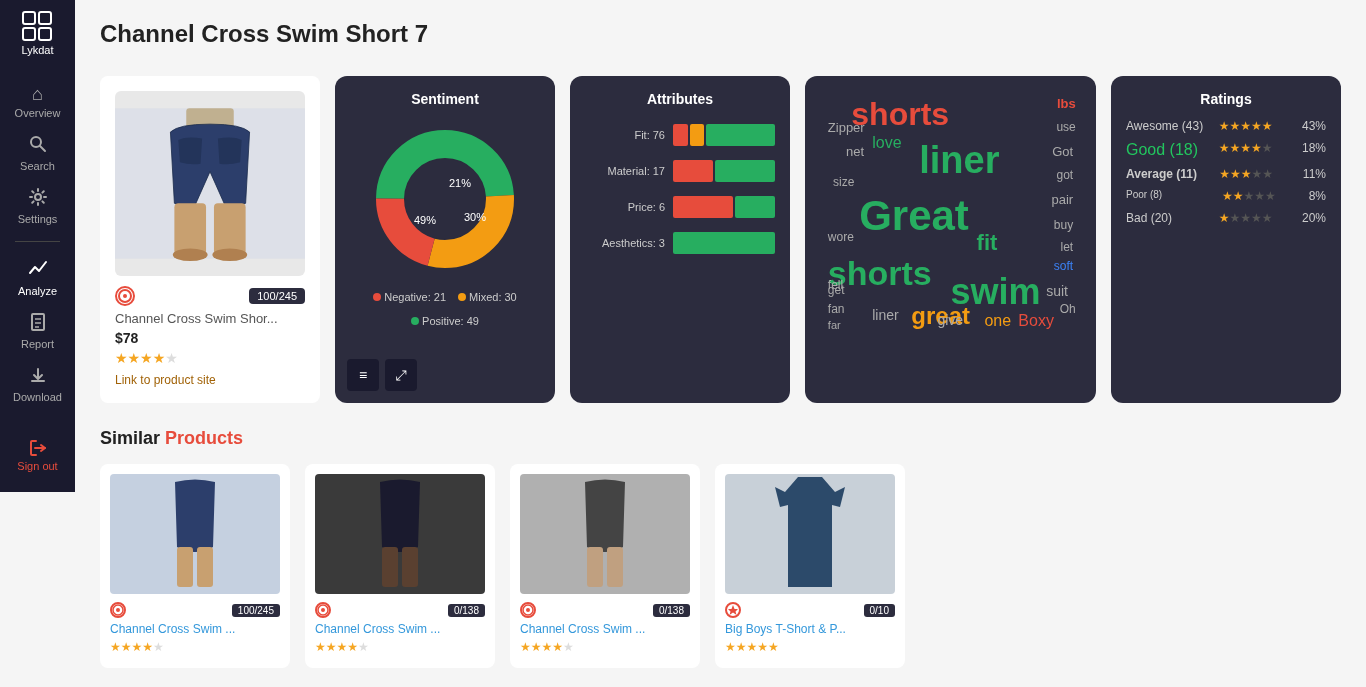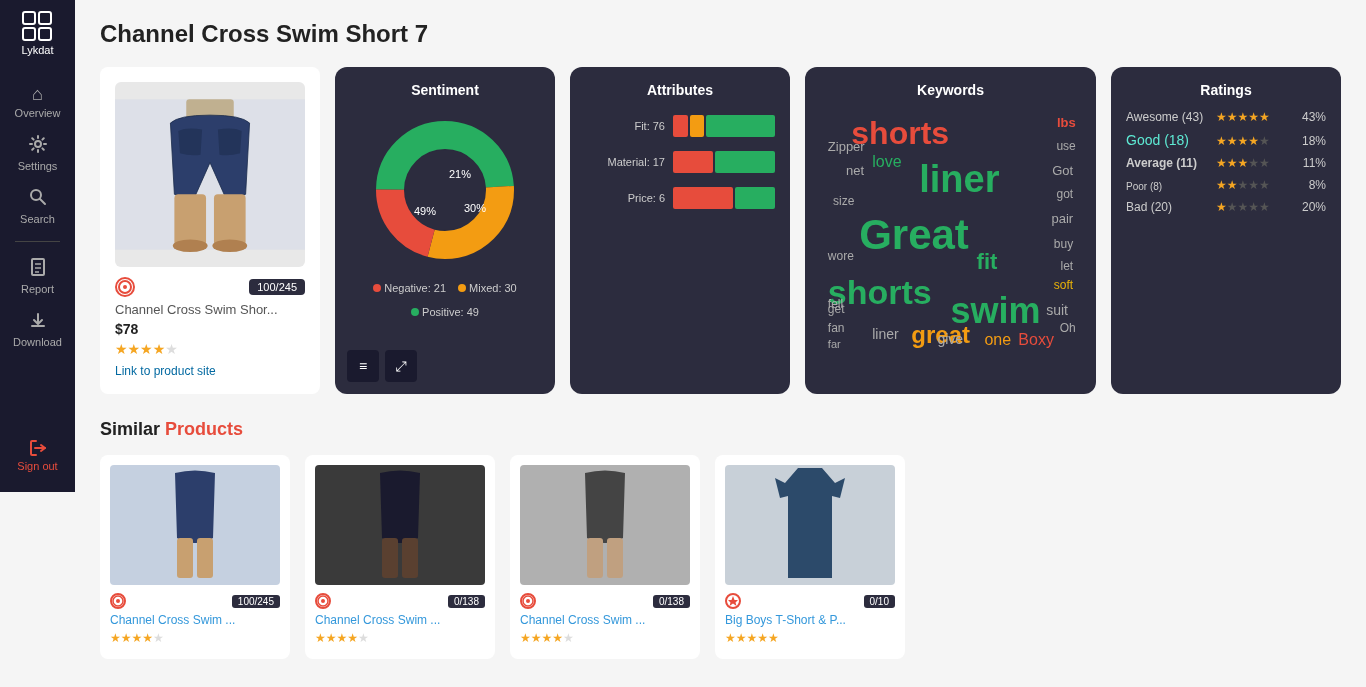--- a/index.html
+++ b/index.html
@@ -45,21 +45,21 @@
       flex: 1;
       overflow-y: auto;
       padding: 20px 25px;
       background: #f5f5f5;
     }
 
     .page-title {
       font-size: 24px;
       font-weight: 700;
       color: #222;
-      margin-bottom: 19px;
+      margin-bottom: 28px;
     }
 
     
     .top-row {
       display: flex;
       gap: 15px;
       margin-bottom: 25px;
     }
 
     
@@ -113,21 +113,21 @@
       margin-bottom: 4px;
     }
     .product-price {
       font-size: 14px;
       font-weight: 600;
       color: #222;
       margin-bottom: 4px;
     }
     .stars { color: #f5a623; font-size: 14px; margin-bottom: 4px; }
     .star-empty { color: #ddd; }
-    .product-link { color: #0369a1; font-size: 12px; text-decoration: none; cursor: pointer; }
+    .product-link { color: #a16207; font-size: 12px; text-decoration: none; cursor: pointer; }
 
     
     .chart-card {
       background: #2c2c3e;
       border-radius: 12px;
       padding: 15px;
       flex: 1;
       min-width: 0;
       position: relative;
     }
@@ -161,21 +161,21 @@
 
     
     .keywords-container {
       position: relative;
       height: 230px;
       overflow: hidden;
     }
 
     
     .ratings-container { display: flex; flex-direction: column; gap: 8px; }
-    .rating-row { display: flex; align-items: flex-end; }
+    .rating-row { display: flex; align-items: flex-start; gap: 6px; }
     .rating-label { color: #ccc; font-size: 12px; width: 90px; }
     .rating-stars { color: #f5a623; font-size: 12px; width: 80px; }
     .rating-pct { color: #ccc; font-size: 12px; margin-left: auto; }
 
     
     .chart-buttons {
       position: absolute;
       bottom: 12px;
       left: 12px;
       display: flex;
@@ -232,38 +232,46 @@
     <span>Lykdat</span>
   </div>
 
   <div class="sidebar-item">
     <span class="sidebar-icon">⌂</span>
     <span>Overview</span>
   </div>
   <div class="sidebar-item">
     <span class="sidebar-icon">
       <svg width="18" height="18" viewBox="0 0 18 18" fill="none">
+          <circle cx="7" cy="7" r="5" stroke="#aaa" stroke-width="2"></circle>
+          <line x1="11" y1="11" x2="16" y2="16" stroke="#aaa" stroke-width="2" stroke-linecap="round"></line>
+        </svg>
+    </span>
+    <span>Search</span>
+  </div>
+  <div class="sidebar-item">
+    <span class="sidebar-icon">
+      <svg width="18" height="18" viewBox="0 0 18 18" fill="none">
           <circle cx="9" cy="9" r="3" stroke="#aaa" stroke-width="2"></circle>
           <path d="M9 1v2M9 15v2M1 9h2M15 9h2M3.22 3.22l1.41 1.41M13.37 13.37l1.41 1.41M3.22 14.78l1.41-1.41M13.37 4.63l1.41-1.41" stroke="#aaa" stroke-width="2" stroke-linecap="round"></path>
         </svg>
     </span>
     <span>Settings</span>
   </div>
-  <div class="sidebar-item">
+
+  <div class="sidebar-divider"></div>
+
+  <div class="sidebar-item active">
     <span class="sidebar-icon">
-      <svg width="18" height="18" viewBox="0 0 18 18" fill="none">
-          <circle cx="7" cy="7" r="5" stroke="#aaa" stroke-width="2"></circle>
-          <line x1="11" y1="11" x2="16" y2="16" stroke="#aaa" stroke-width="2" stroke-linecap="round"></line>
+      <svg width="20" height="20" viewBox="0 0 20 20" fill="none">
+          <polyline points="2,15 7,9 11,13 18,4" stroke="white" stroke-width="2" fill="none" stroke-linecap="round" stroke-linejoin="round"></polyline>
         </svg>
     </span>
-    <span>Search</span>
-  </div>
-
-  <div class="sidebar-divider"></div>
-
+    <span>Analyze</span>
+  </div>
   <div class="sidebar-item">
     <span class="sidebar-icon">
       <svg width="18" height="18" viewBox="0 0 18 18" fill="none">
           <rect x="3" y="1" width="12" height="16" rx="1" stroke="#aaa" stroke-width="2"></rect>
           <line x1="6" y1="6" x2="12" y2="6" stroke="#aaa" stroke-width="1.5"></line>
           <line x1="6" y1="10" x2="12" y2="10" stroke="#aaa" stroke-width="1.5"></line>
           <line x1="6" y1="14" x2="10" y2="14" stroke="#aaa" stroke-width="1.5"></line>
         </svg>
     </span>
     <span>Report</span>
@@ -384,42 +392,47 @@
         </div>
 
         <div class="attr-row">
           <div class="attr-label">Price: 6</div>
           <div class="attr-bar-track">
             <div class="attr-bar-segment" style="background:#e74c3c; width:60%;"></div>
             <div class="attr-bar-segment" style="background:#27ae60; width:40%;"></div>
           </div>
         </div>
 
+        <div class="attr-row">
+          <div class="attr-label">Aesthetics: 3</div>
+          <div class="attr-bar-track">
+            <div class="attr-bar-segment" style="background:#27ae60; width:100%;"></div>
+          </div>
+        </div>
       </div>
     </div>
 
     <div class="chart-card">
-      <div class="chart-title">Keywords</div>
       <div class="keywords-container" style="position:relative; height:240px;">
 
         <span style="position:absolute; left:12%; top:2%; font-size:32px; font-weight:700; color:#e74c3c;">shorts</span>
         <span style="position:absolute; right:2%; top:2%; font-size:13px; font-weight:700; color:#e74c3c;">lbs</span>
         <span style="position:absolute; right:2%; top:12%; font-size:12px; color:#aaa;">use</span>
         <span style="position:absolute; left:3%; top:12%; font-size:13px; color:#aaa;">Zipper</span>
         <span style="position:absolute; left:10%; top:22%; font-size:13px; color:#aaa;">net</span>
         <span style="position:absolute; left:20%; top:18%; font-size:16px; color:#27ae60;">love</span>
         <span style="position:absolute; right:3%; top:22%; font-size:13px; color:#aaa;">Got</span>
         <span style="position:absolute; right:3%; top:32%; font-size:12px; color:#aaa;">got</span>
         <span style="position:absolute; left:38%; top:20%; font-size:38px; font-weight:700; color:#27ae60;">liner</span>
         <span style="position:absolute; left:5%; top:35%; font-size:12px; color:#aaa;">size</span>
         <span style="position:absolute; left:15%; top:42%; font-size:42px; font-weight:700; color:#27ae60;">Great</span>
         <span style="position:absolute; right:3%; top:42%; font-size:13px; color:#aaa;">pair</span>
         <span style="position:absolute; right:3%; top:53%; font-size:12px; color:#aaa;">buy</span>
         <span style="position:absolute; right:3%; top:62%; font-size:12px; color:#aaa;">let</span>
-        <span style="position:absolute; right:3%; top:70%; font-size:12px; color:#eab308;">soft</span>
+        <span style="position:absolute; right:3%; top:70%; font-size:12px; color:#3b82f6;">soft</span>
         <span style="position:absolute; left:3%; top:58%; font-size:12px; color:#aaa;">wore</span>
         <span style="position:absolute; left:60%; top:58%; font-size:22px; font-weight:700; color:#27ae60;">fit</span>
         <span style="position:absolute; left:3%; top:68%; font-size:34px; font-weight:700; color:#27ae60;">shorts</span>
         <span style="position:absolute; left:3%; top:78%; font-size:12px; color:#aaa;">fell</span>
         <span style="position:absolute; left:50%; top:75%; font-size:36px; font-weight:700; color:#27ae60;">swim</span>
         <span style="position:absolute; right:5%; top:80%; font-size:14px; color:#aaa;">suit</span>
         <span style="position:absolute; right:2%; top:88%; font-size:12px; color:#aaa;">Oh</span>
         <span style="position:absolute; left:35%; top:88%; font-size:24px; font-weight:700; color:#f39c12;">great</span>
         <span style="position:absolute; left:3%; top:88%; font-size:12px; color:#aaa;">fan</span>
         <span style="position:absolute; left:20%; top:90%; font-size:14px; color:#aaa;">liner</span>
@@ -435,21 +448,21 @@
       <div class="chart-title">Ratings</div>
       <div class="ratings-container">
 
         <div class="rating-row">
           <div class="rating-label" style="color:#ccc; font-size:12px;">Awesome (43)</div>
           <div class="rating-stars" style="color:#f5a623; font-size:12px;">★★★★★</div>
           <div class="rating-pct">43%</div>
         </div>
 
         <div class="rating-row">
-          <div class="rating-label" style="color:#5eead4; font-size:14px;">Good (18)</div>
+          <div class="rating-label" style="color:#22c55e; font-size:16px;">Good (18)</div>
           <div class="rating-stars" style="color:#f5a623; font-size:12px;">★★★★<span style="color:#555;">★</span></div>
           <div class="rating-pct">18%</div>
         </div>
 
         <div class="rating-row">
           <div class="rating-label" style="color:#ccc; font-size:12px;font-weight:bold;">Average (11)</div>
           <div class="rating-stars" style="color:#f5a623; font-size:12px;">★★★<span style="color:#555;">★★</span></div>
           <div class="rating-pct">11%</div>
         </div>
 

